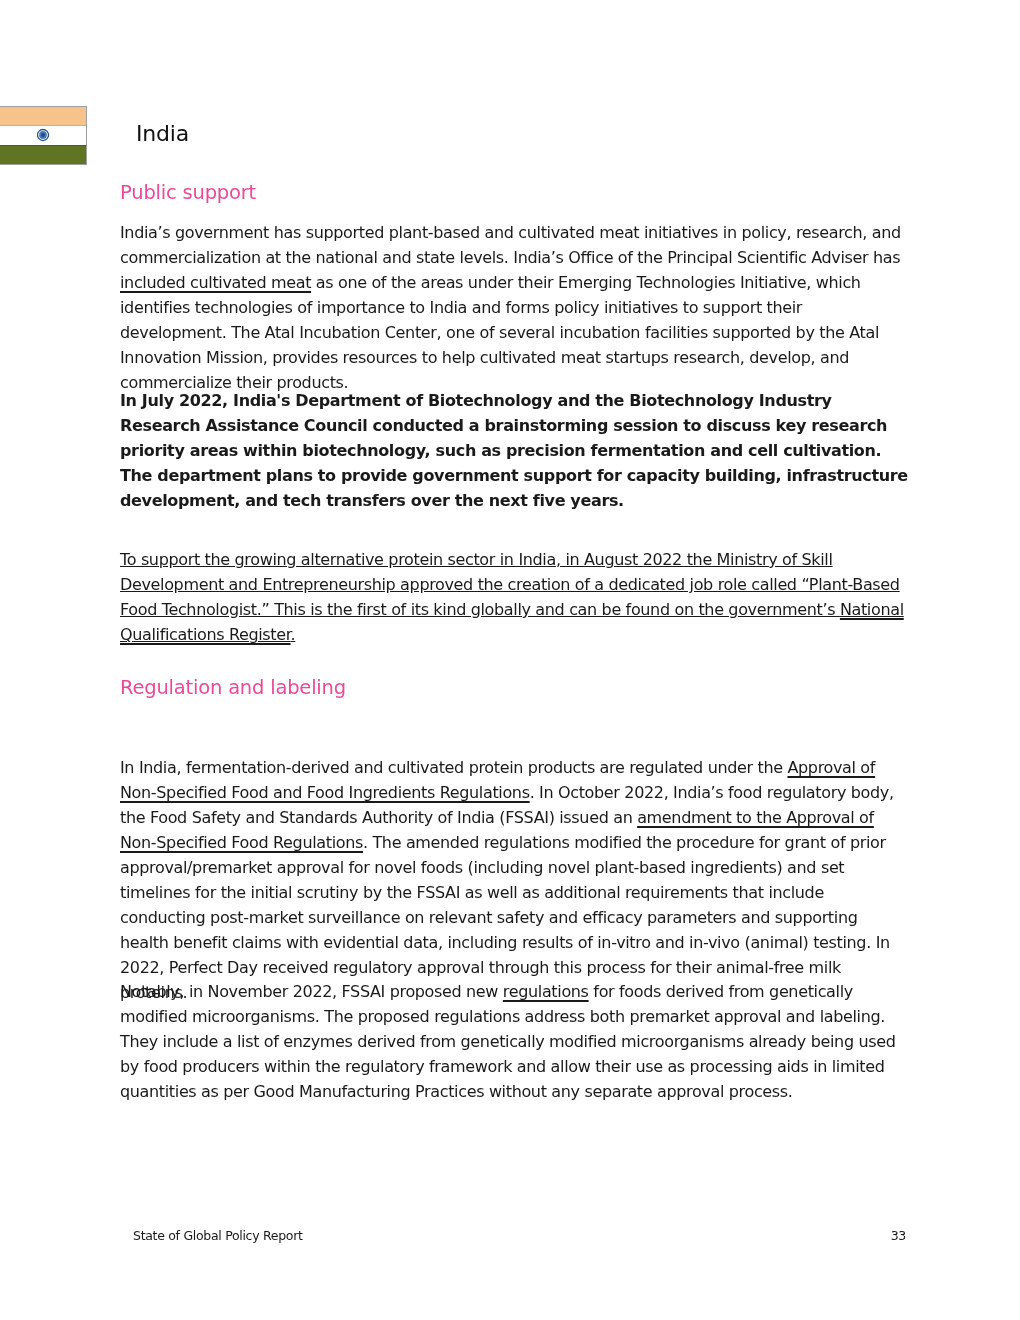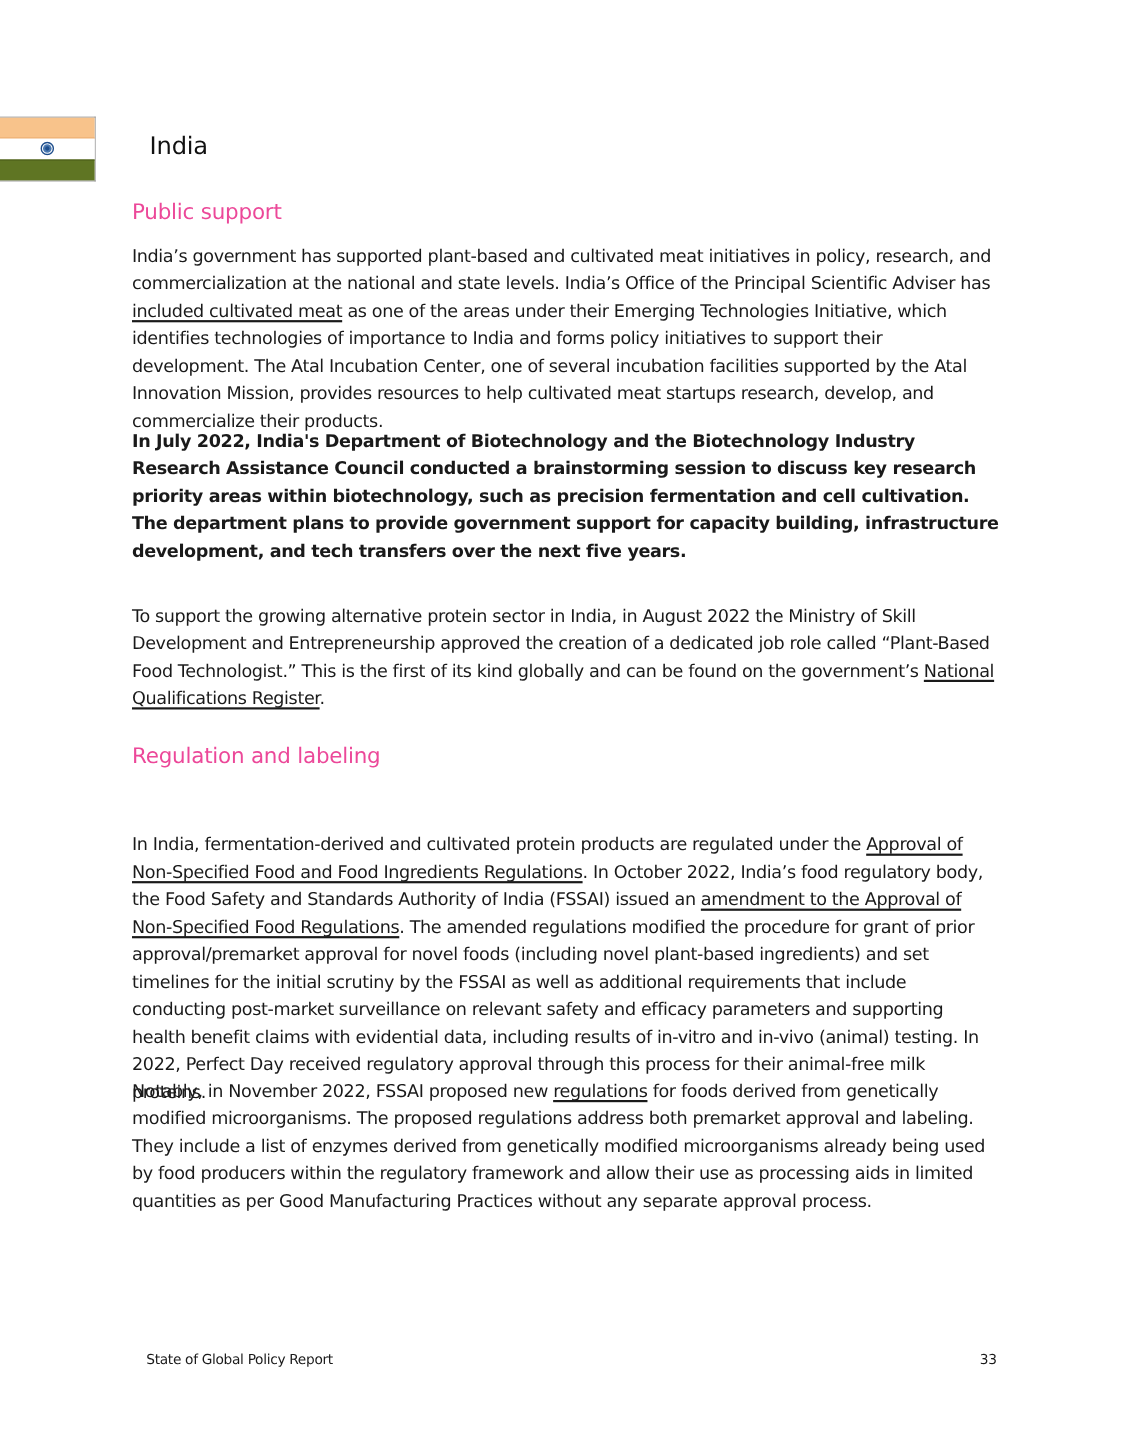--- a/index.html
+++ b/index.html
@@ -67,21 +67,21 @@
   <div class="section-heading" style="top:181px;">Public support</div>
 
   <p class="para" style="top:220px; margin:0;">
     <span>India’s government has supported plant-based and cultivated meat initiatives in policy, research, and commercialization at the national and state levels. India’s Office of the Principal Scientific Adviser has </span><a class="link" href="#">included cultivated meat</a><span> as one of the areas under their Emerging Technologies Initiative, which identifies technologies of importance to India and forms policy initiatives to support their development. The Atal Incubation Center, one of several incubation facilities supported by the Atal Innovation Mission, provides resources to help cultivated meat startups research, develop, and commercialize their products.</span>
   </p>
 
   <p class="para" style="top:388px; margin:0;font-weight:bold;">
     <span>In July 2022, India's Department of Biotechnology and the Biotechnology Industry Research Assistance Council conducted a brainstorming session to discuss key research priority areas within biotechnology, such as precision fermentation and cell cultivation. The department plans to provide government support for capacity building, infrastructure development, and tech transfers over the next five years.</span>
   </p>
 
-  <p class="para" style="top:547px; margin:0;">
+  <p class="para" style="top:547px; margin:0;text-decoration:underline;">
     <span>To support the growing alternative protein sector in India, in August 2022 the Ministry of Skill Development and Entrepreneurship approved the creation of a dedicated job role called “Plant-Based Food Technologist.” This is the first of its kind globally and can be found on the government’s </span><a class="link" href="#">National Qualifications Register</a><span>.</span>
   </p>
 
   <div class="section-heading" style="top:676px;">Regulation and labeling</div>
 
   <p class="para" style="top:755px; margin:0;">
     <span>In India, fermentation-derived and cultivated protein products are regulated under the </span><a class="link" href="#">Approval of Non-Specified Food and Food Ingredients Regulations</a><span>. In October 2022, India’s food regulatory body, the Food Safety and Standards Authority of India (FSSAI) issued an </span><a class="link" href="#">amendment to the Approval of Non-Specified Food Regulations</a><span>. The amended regulations modified the procedure for grant of prior approval/premarket approval for novel foods (including novel plant-based ingredients) and set timelines for the initial scrutiny by the FSSAI as well as additional requirements that include conducting post-market surveillance on relevant safety and efficacy parameters and supporting health benefit claims with evidential data, including results of in-vitro and in-vivo (animal) testing. In 2022, Perfect Day received regulatory approval through this process for their animal-free milk proteins.</span>
   </p>
 
   <p class="para" style="top:979px; margin:0;">

